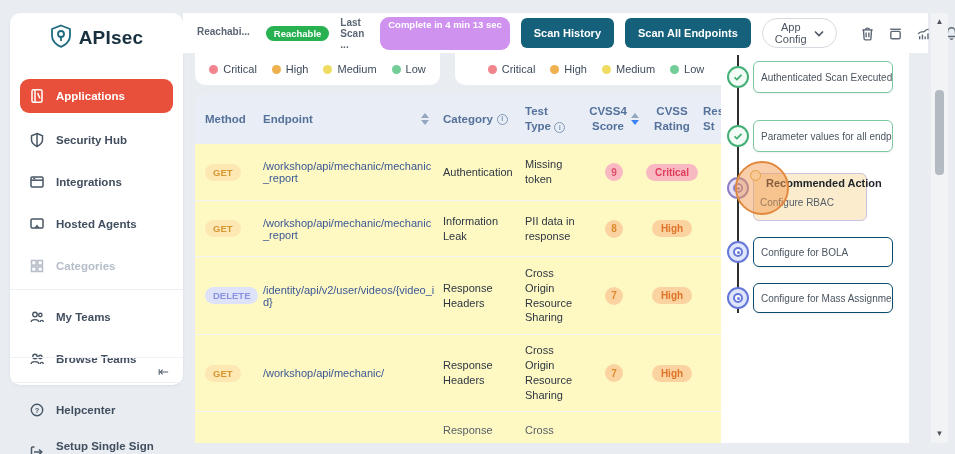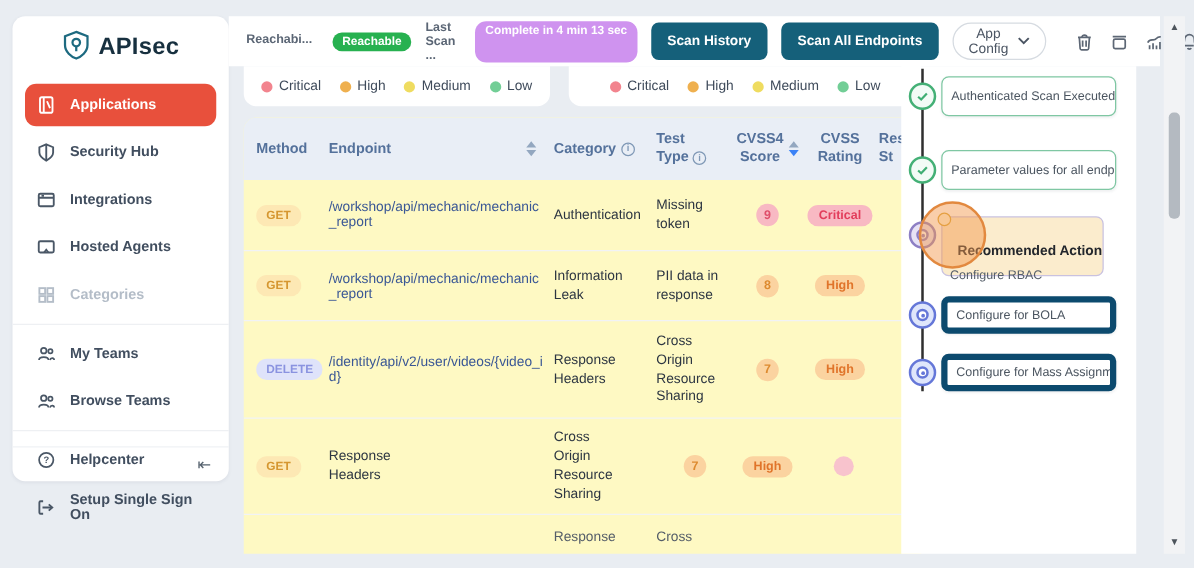--- a/index.html
+++ b/index.html
@@ -5,21 +5,21 @@
   * { margin:0; padding:0; box-sizing:border-box; }
   html,body { width:955px; height:454px; overflow:hidden; }
   body { background:#e9edf2; font-family:"Liberation Sans", sans-serif; position:relative; }
 
   
   .sidebar { position:absolute; left:10px; top:13px; width:173px; height:372px;
              background:#fff; border-radius:10px; box-shadow:0 1px 3px rgba(30,40,60,.06); }
   .logo { display:flex; align-items:center; justify-content:center; gap:7px; height:50px; }
   .logo-text { font-size:19px; font-weight:bold; color:#17303f; letter-spacing:.2px; }
   .nav { padding-top:4px; }
-  .nav-item { display:flex; align-items:center; gap:10px; height:30px; margin:0 10px 8px;
+  .nav-item { display:flex; align-items:center; gap:10px; height:30px; margin:12px 10px 8px;
               padding:0 9px; color:#414e5f; font-size:11.5px; font-weight:bold; cursor:pointer; }
   .nav-item .ic { width:17px; height:17px; flex:0 0 17px; display:flex; align-items:center; }
   .nav-item svg { stroke:#4a5766; }
   .nav-item.active { background:#e8503c; color:#fff; border-radius:9px; height:34px; margin-bottom:6px; }
   .nav-item.active svg { stroke:#fff; }
   .nav-item.disabled { color:#b4bdc8; }
   .nav-item.disabled svg { stroke:#b4bdc8; }
   .nav-divider { border:none; border-top:1px solid #eef0f3; margin:0 0 8px; }
   .sidebar-footer { position:absolute; left:0; right:0; bottom:0; height:28px; border-top:1px solid #f0f2f5;
                     display:flex; justify-content:flex-end; align-items:center; padding-right:14px; }
@@ -101,23 +101,23 @@
                         display:flex; align-items:center; justify-content:center; }
   .tl-node.pend .ctr { width:3px; height:3px; background:#6577d8; border-radius:50%; }
   .tl-node.rec { background:#e7e2f5; border:2px solid #8d7fc4; }
   .tl-node.rec .ring { width:10px; height:10px; border:2px solid #8d7fc4; background:#fff; border-radius:50%;
                        display:flex; align-items:center; justify-content:center; }
   .tl-node.rec .ctr { width:3px; height:3px; background:#8d7fc4; border-radius:50%; }
   .tl-box { position:absolute; left:32px; width:140px; background:#fff; border-radius:6px; font-size:10px;
             color:#4b5560; display:flex; align-items:center; padding:0 7px; box-shadow:0 1px 2px rgba(40,50,70,.07);
             white-space:nowrap; overflow:hidden; }
   .tl-box.green { border:1px solid #7fc7a3; height:32px; }
-  .tl-box.blue { border:5px solid #0c4a6e; height:30px; }
-  .rec-card { position:absolute; left:32px; top:120px; width:130px; height:48px; background:#fbeccd;
-              border:1px solid #c9c2e0; border-radius:6px; padding:21px 6px 6px 12px; }
+  .tl-box.blue { border:1px solid #0c4a6e; height:30px; }
+  .rec-card { position:absolute; left:32px; top:120px; width:114px; height:48px; background:#fbeccd;
+              border:1px solid #c9c2e0; border-radius:6px; padding:3px 6px 6px 12px; }
   .rec-title { font-size:11px; font-weight:bold; color:#22262c; white-space:nowrap; }
   .rec-sub { font-size:10px; color:#555e69; margin-top:8px; margin-left:-6px; }
   .rec-ic { position:absolute; left:-4px; top:-4px; width:11px; height:11px; border-radius:50%;
             border:1.5px solid #d9a637; background:#fdf4d9; }
   .highlight-circle { position:absolute; left:735px; top:161px; width:54px; height:54px; border-radius:50%;
                       background:rgba(243,152,77,.48); border:2.5px solid #e2893f; z-index:6; pointer-events:none; }
 
   
   .scrollbar { position:absolute; left:931px; top:13px; width:17px; height:430px; background:#f2f3f5;
                display:flex; flex-direction:column; align-items:center; }
@@ -413,20 +413,21 @@
       <div class="rating-wrap">
           <span class="rating-pill" data-level="high">High</span>
         </div>
       <div>
           <span class="res-dot"></span>
         </div>
     </div>
 
     <div class="trow tbody-row r4">
       <div><span class="mpill" data-method="GET">GET</span></div>
+      <div class="endpoint-link">/workshop/api/mechanic/</div>
       <div class="wrapcell"><span class="inner">Response Headers</span></div>
       <div class="wrapcell test"><span class="inner">Cross Origin Resource Sharing</span></div>
       <div class="score-wrap">
           <span class="score-badge" data-level="high">7</span>
         </div>
       <div class="rating-wrap">
           <span class="rating-pill" data-level="high">High</span>
         </div>
       <div>
           <span class="res-dot"></span>

